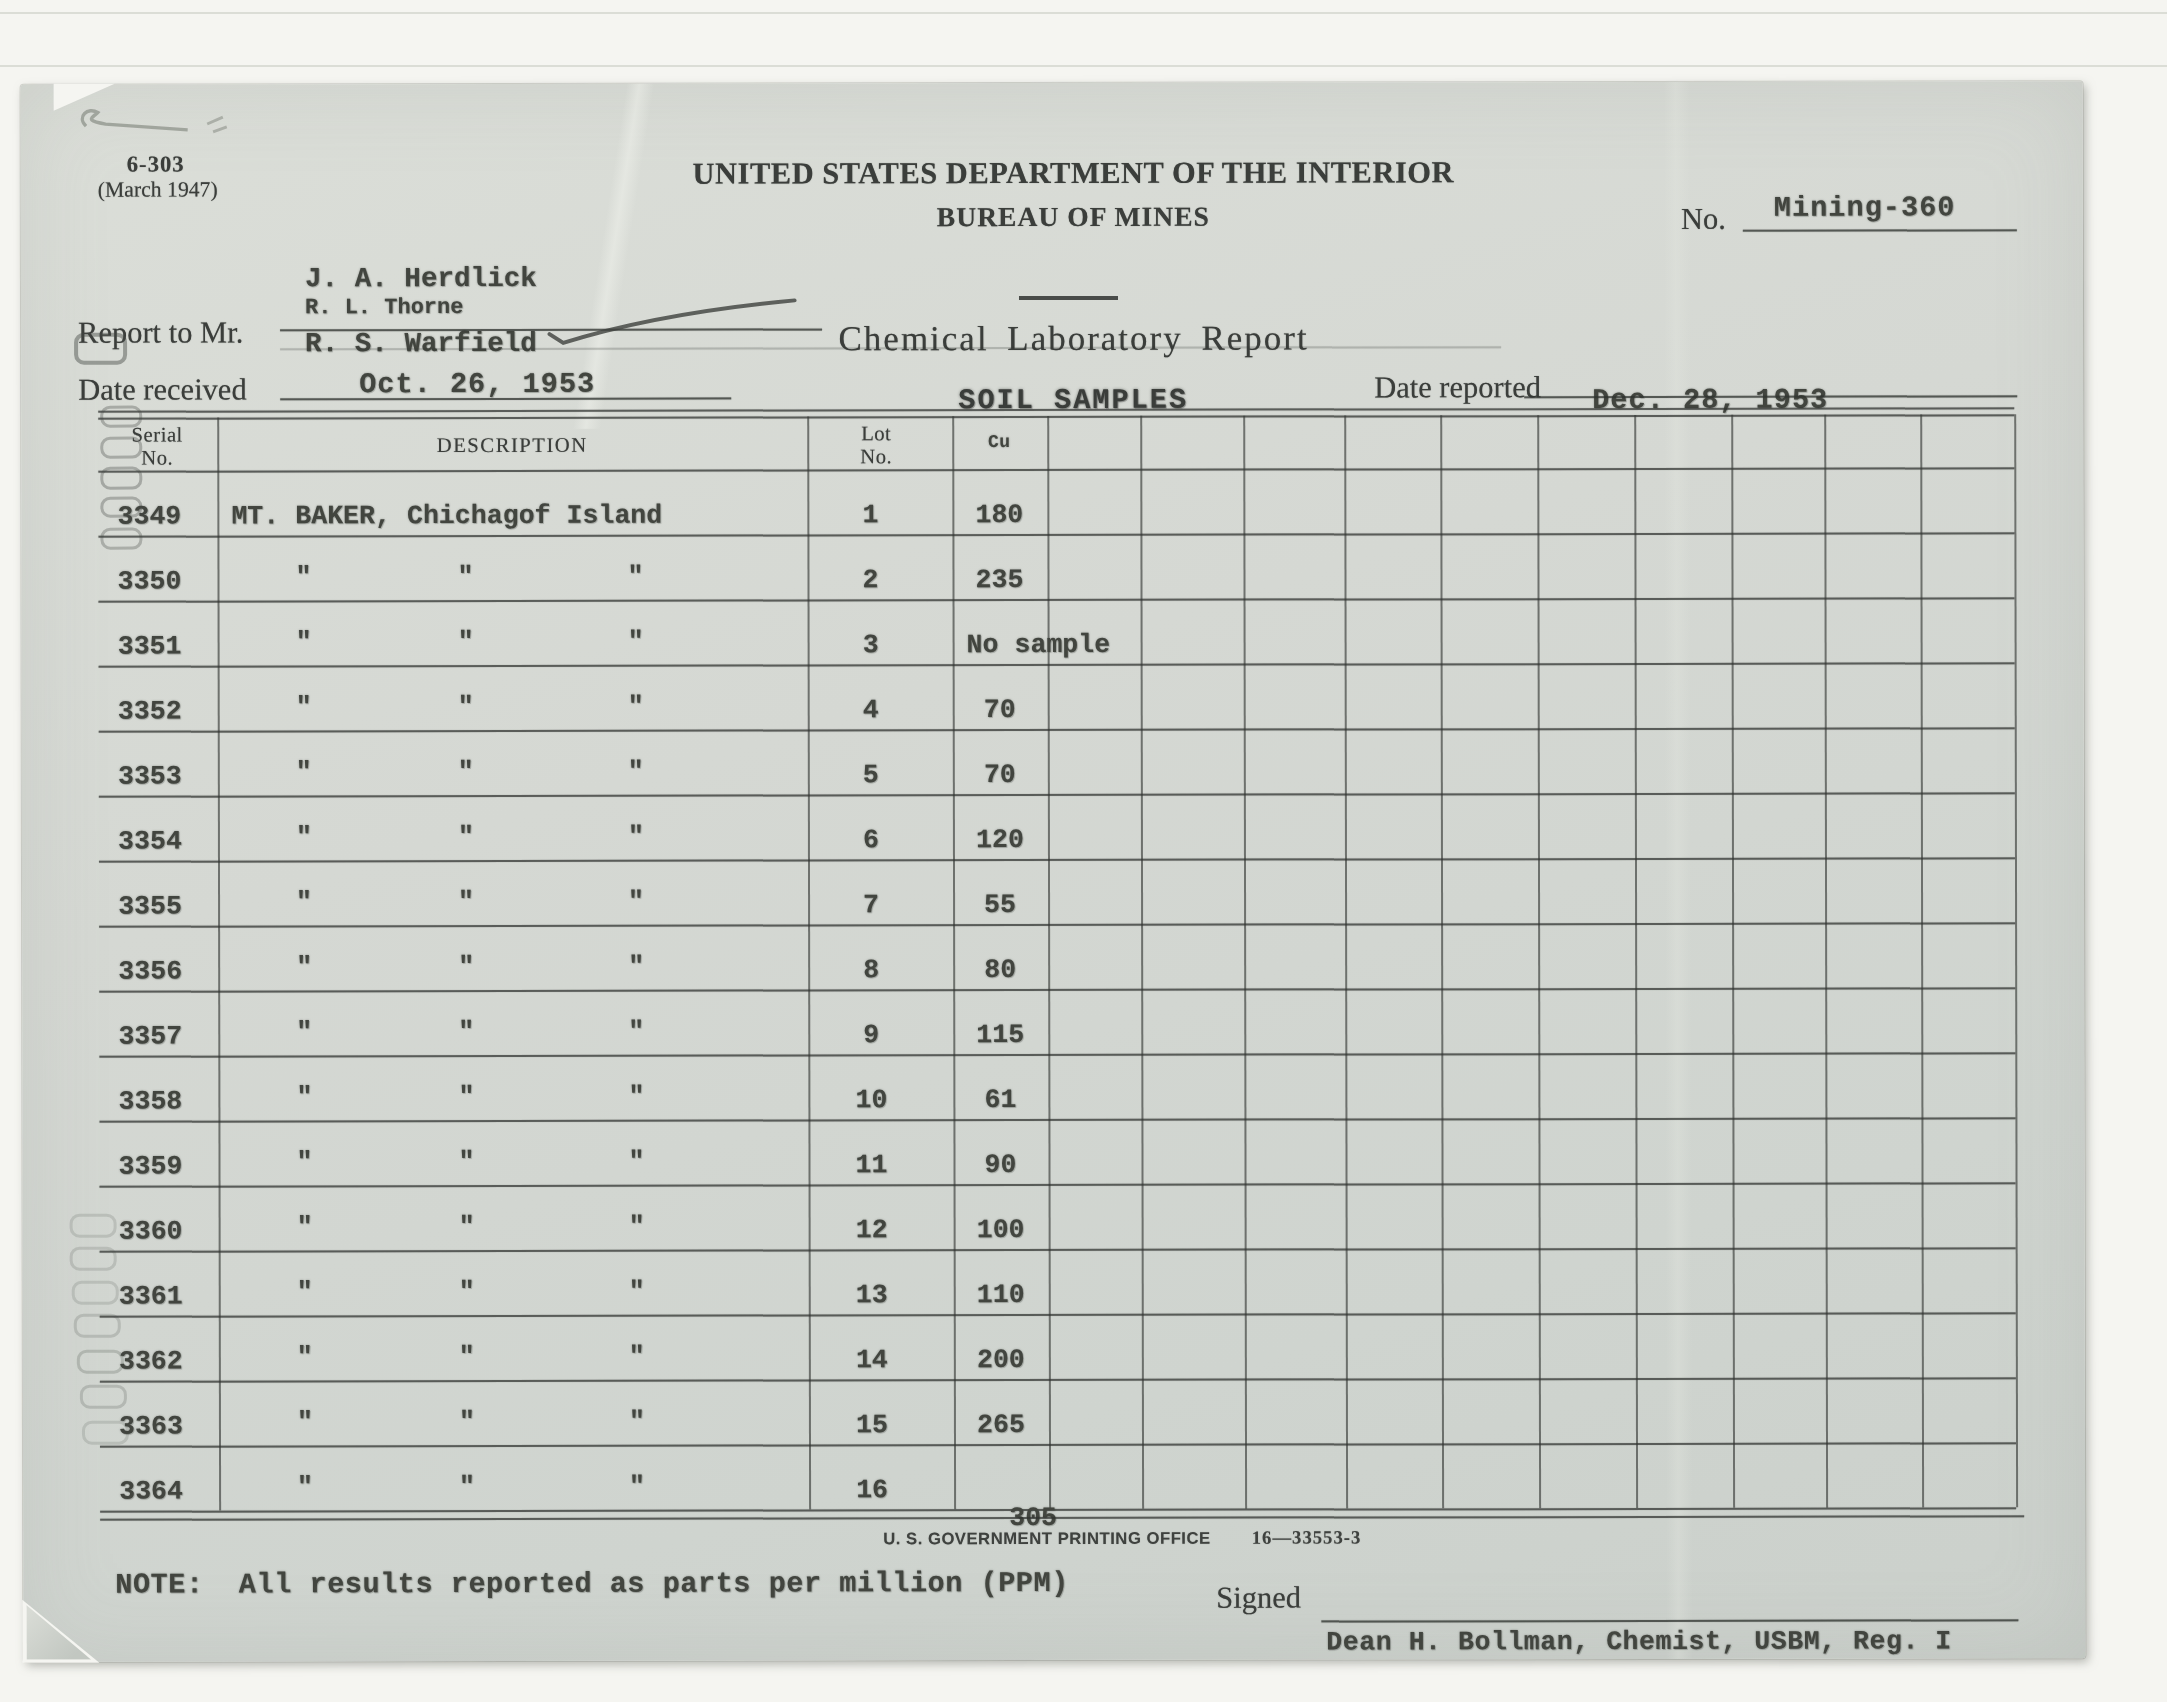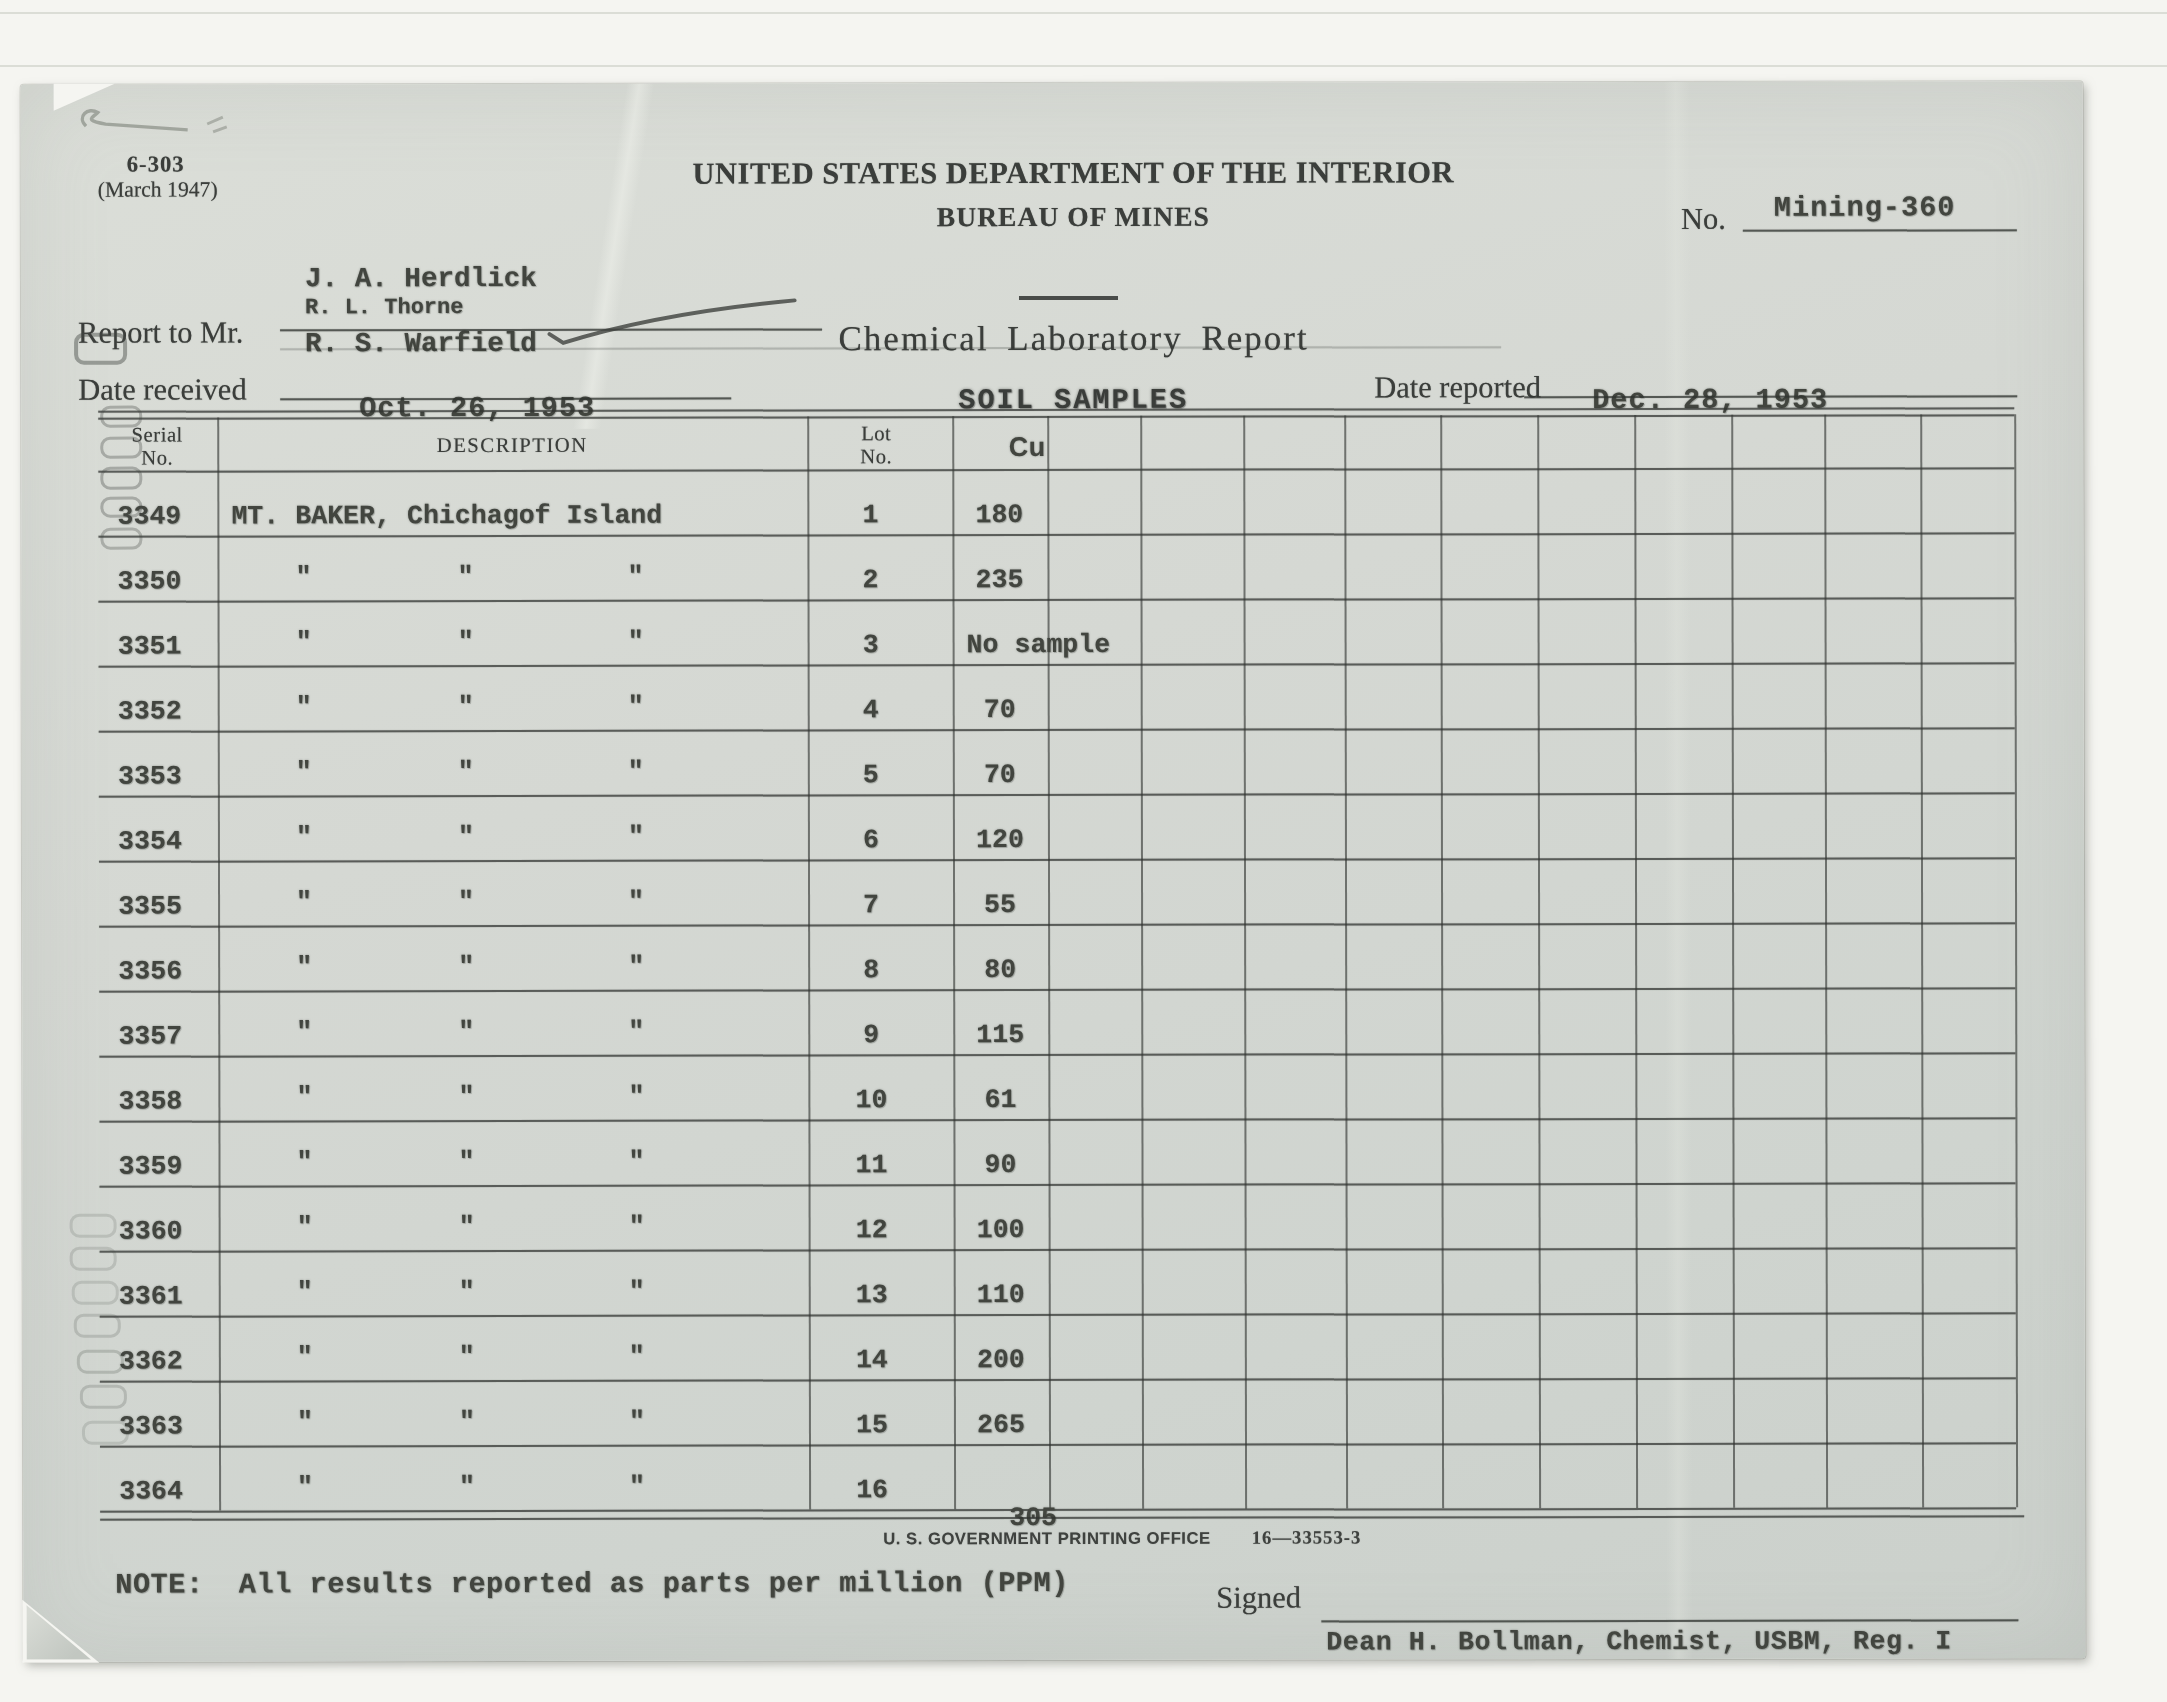--- a/index.html
+++ b/index.html
@@ -38,35 +38,35 @@
 
   .reportto-label{left:57px;top:231px;font-size:30.5px;}
   .name-1{left:284px;top:179px;font-size:27.6px;}
   .name-2{left:284px;top:211px;font-size:22px;}
   .name-3{left:284px;top:244px;font-size:27.6px;}
   .reportto-line{left:259px;top:245px;width:542px;}
   .reportto-line2{left:259px;top:264px;width:1221px;opacity:.3;}
   .check{position:absolute;left:520px;top:213px;}
 
   .datercv-label{left:57px;top:288px;font-size:30.5px;}
-  .datercv-value{left:338px;top:284px;font-size:28.6px;letter-spacing:1px;margin-top:24px;}
+  .datercv-value{left:338px;top:284px;font-size:28.6px;letter-spacing:1px;}
   .datercv-line{left:259px;top:314px;width:451px;}
   .soil-heading{left:904px;top:301px;width:296px;text-align:center;font-size:28.6px;letter-spacing:2px;
                 color:#3a3d3a;text-shadow:0 0 3px rgba(58,61,58,.6),1px 1px 0 rgba(58,61,58,.3);}
   .daterep-label{left:1353px;top:288px;font-size:30.5px;}
   .daterep-value{left:1571px;top:282px;font-size:28.6px;letter-spacing:1px;margin-top:20px;}
   .daterep-line{left:1503px;top:314px;width:493px;}
 
   .rtable{position:absolute;left:0;top:0;width:2062px;height:1577px;}
   .tline{position:absolute;height:2px;background:rgba(48,51,48,.75);box-shadow:0 0 1px rgba(48,51,48,.4);}
   .tvline{position:absolute;width:2px;background:rgba(55,58,55,.65);}
   .th{position:absolute;font-size:20.7px;color:#3b3e3b;text-shadow:0 0 1px rgba(59,62,59,.55);
       transform:translateX(-50%);letter-spacing:0.5px;white-space:nowrap;}
-  .th-cu{font-family:Liberation Sans, sans-serif;font-weight:bold;font-size:27px;
-         color:#42453f;text-shadow:0 0 2px rgba(66,69,63,.55);margin-left:28px;}
+  .th-cu{font-family:Liberation Mono, monospace;font-weight:bold;font-size:18px;
+         color:#42453f;text-shadow:0 0 2px rgba(66,69,63,.55);}
   .trow{position:absolute;left:0;width:2062px;height:65px;}
   .cell{position:absolute;font-family:"Liberation Mono","DejaVu Sans Mono",monospace;font-weight:bold;
         font-size:26.6px;color:#42453f;white-space:pre;
         text-shadow:0 0 2px rgba(66,69,63,.5),1px 1px 0 rgba(66,69,63,.22);}
   .c-center{transform:translateX(-50%);}
 
   .gpo{position:absolute;left:860px;top:1444px;font-family:"Liberation Sans","DejaVu Sans",sans-serif;
        font-weight:bold;font-size:16.7px;color:#3f423f;letter-spacing:0.5px;text-shadow:0 0 1px rgba(63,66,63,.4);}
   .gpo-num{margin-left:41px;font-family:"Liberation Serif",serif;font-size:18.7px;letter-spacing:1px;margin-top:32px;}
   .note-line{left:92px;top:1484px;font-size:28.6px;letter-spacing:0.5px;}

